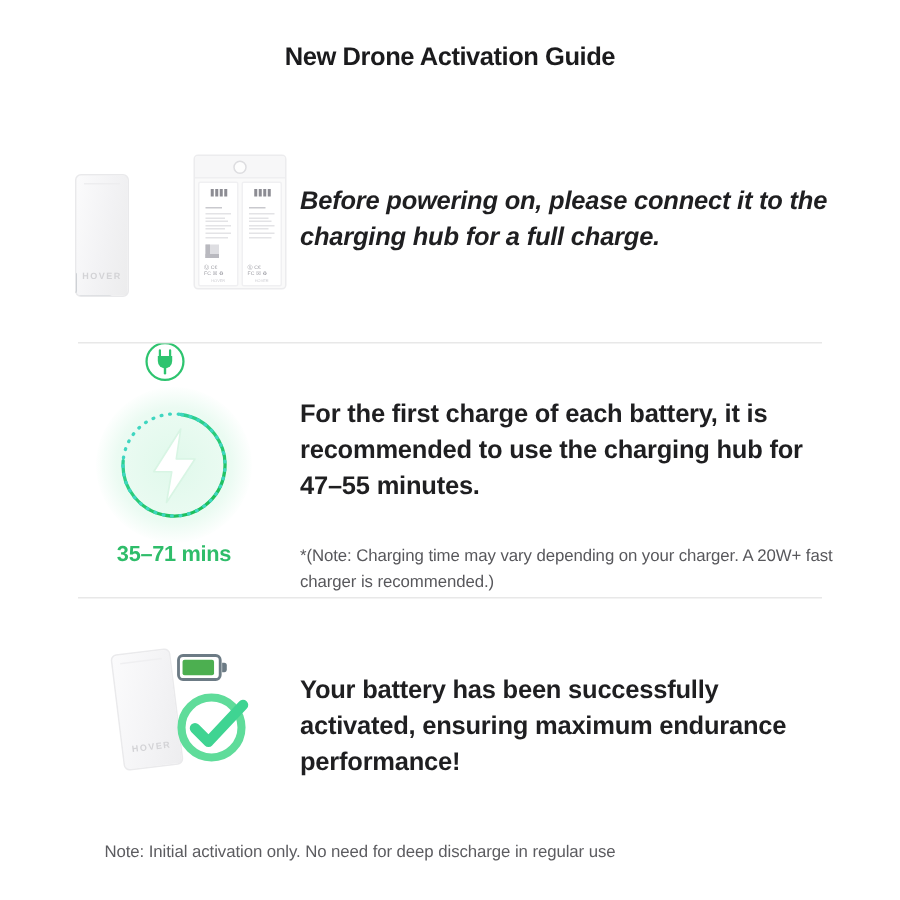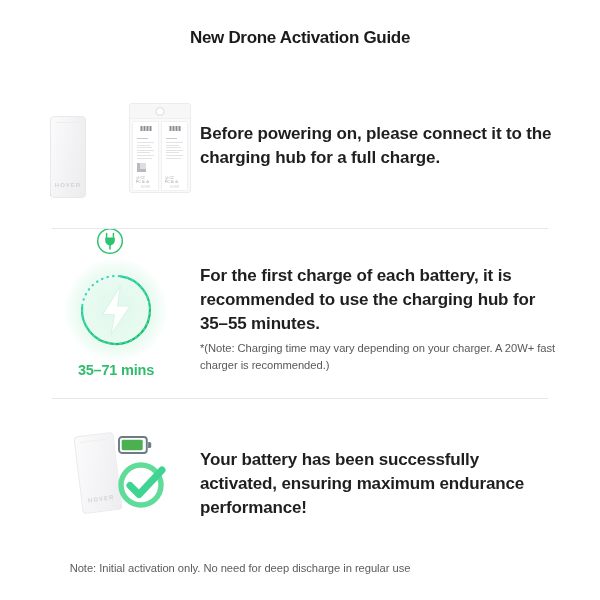--- a/index.html
+++ b/index.html
@@ -55,21 +55,21 @@
 
   .headline {
     font-size: 17px;
     font-weight: bold;
     line-height: 1.42;
     color: #1f1f21;
     letter-spacing: -0.15px;
   }
 
   .subnote {
-    margin-top: 4px;
+    margin-top: 27px;
     font-size: 11.2px;
     line-height: 1.48;
     color: #58585c;
     letter-spacing: -0.05px;
   }
 
   
   .divider {
     position: absolute;
     left: 52px;
@@ -379,21 +379,21 @@
               <div>FC ☒ ♻</div>
             </div>
             <div class="cell-foot">HOVER</div>
           </div>
 
         </div>
       </div>
     </div>
 
     <div class="copy">
-      <div class="headline" style="padding-top:34px;">Before powering on, please connect it to the charging hub for a full charge.</div>
+      <div class="headline" style="padding-top:34px;font-style:italic;">Before powering on, please connect it to the charging hub for a full charge.</div>
     </div>
   </div>
 
   <div class="divider" id="divider-1"></div>
 
   <div class="section" id="section-2">
 
     <div class="art">
       <div id="charge-ring-wrap">
         <div id="charge-ring-glow"></div>
@@ -410,21 +410,21 @@
 
           <circle cx="52" cy="52" r="34" fill="none" stroke="#3fd6c0" stroke-width="2.2" stroke-linecap="round" stroke-dasharray="0.5 5.2" stroke-dashoffset="-160" transform="rotate(-82 52 52)"></circle>
 
           <path d="M56.5 28 L38.5 56.5 L50.5 56.5 L47 77 L66 48 L53.5 48 Z" fill="#ffffff" stroke="#d8f5e4" stroke-width="1.1" stroke-linejoin="round"></path>
         </svg>
       </div>
       <div class="time-label">35–71 mins</div>
     </div>
 
     <div class="copy">
-      <div class="headline" style="padding-top:6px;">For the first charge of each battery, it is recommended to use the charging hub for 35–55 minutes.</div>
+      <div class="headline" style="padding-top:6px;">For the first charge of each battery, it is recommended to use the charging hub for 47–55 minutes.</div>
       <div class="subnote">*(Note: Charging time may vary depending on your charger. A 20W+ fast charger is recommended.)</div>
     </div>
   </div>
 
   <div class="divider" id="divider-2"></div>
 
   <div class="section" id="section-3">
 
     <div class="art">
 

